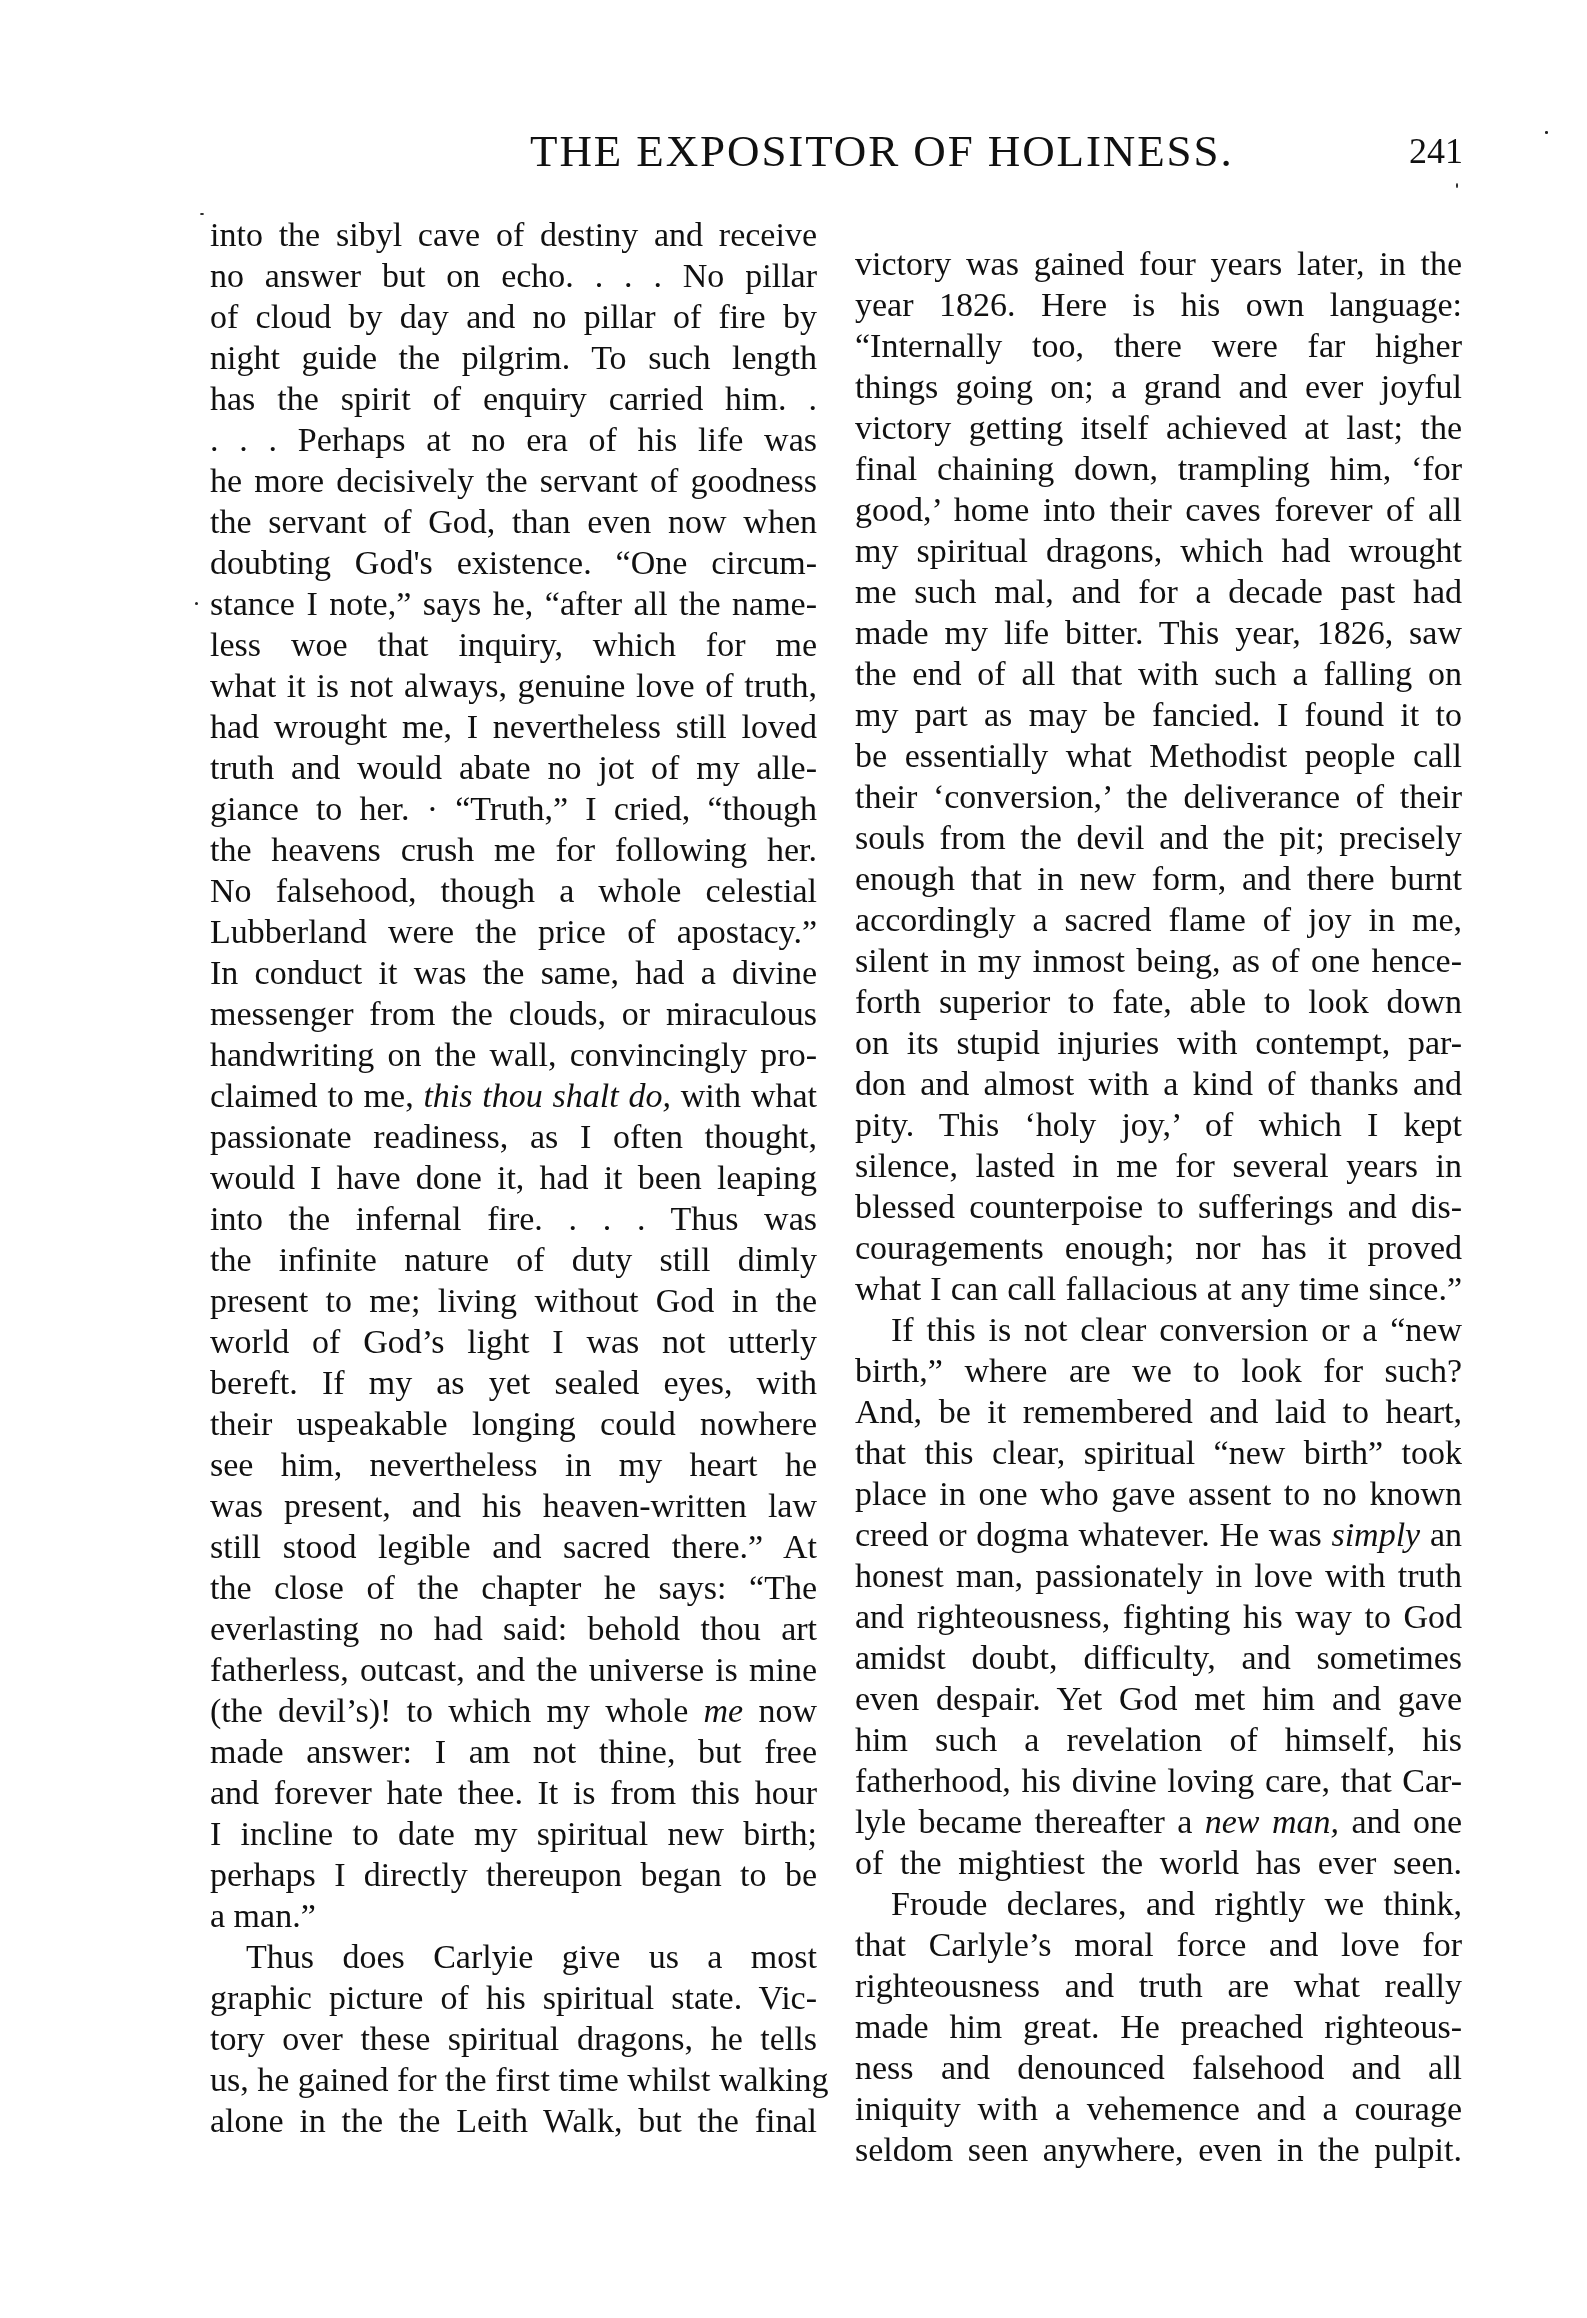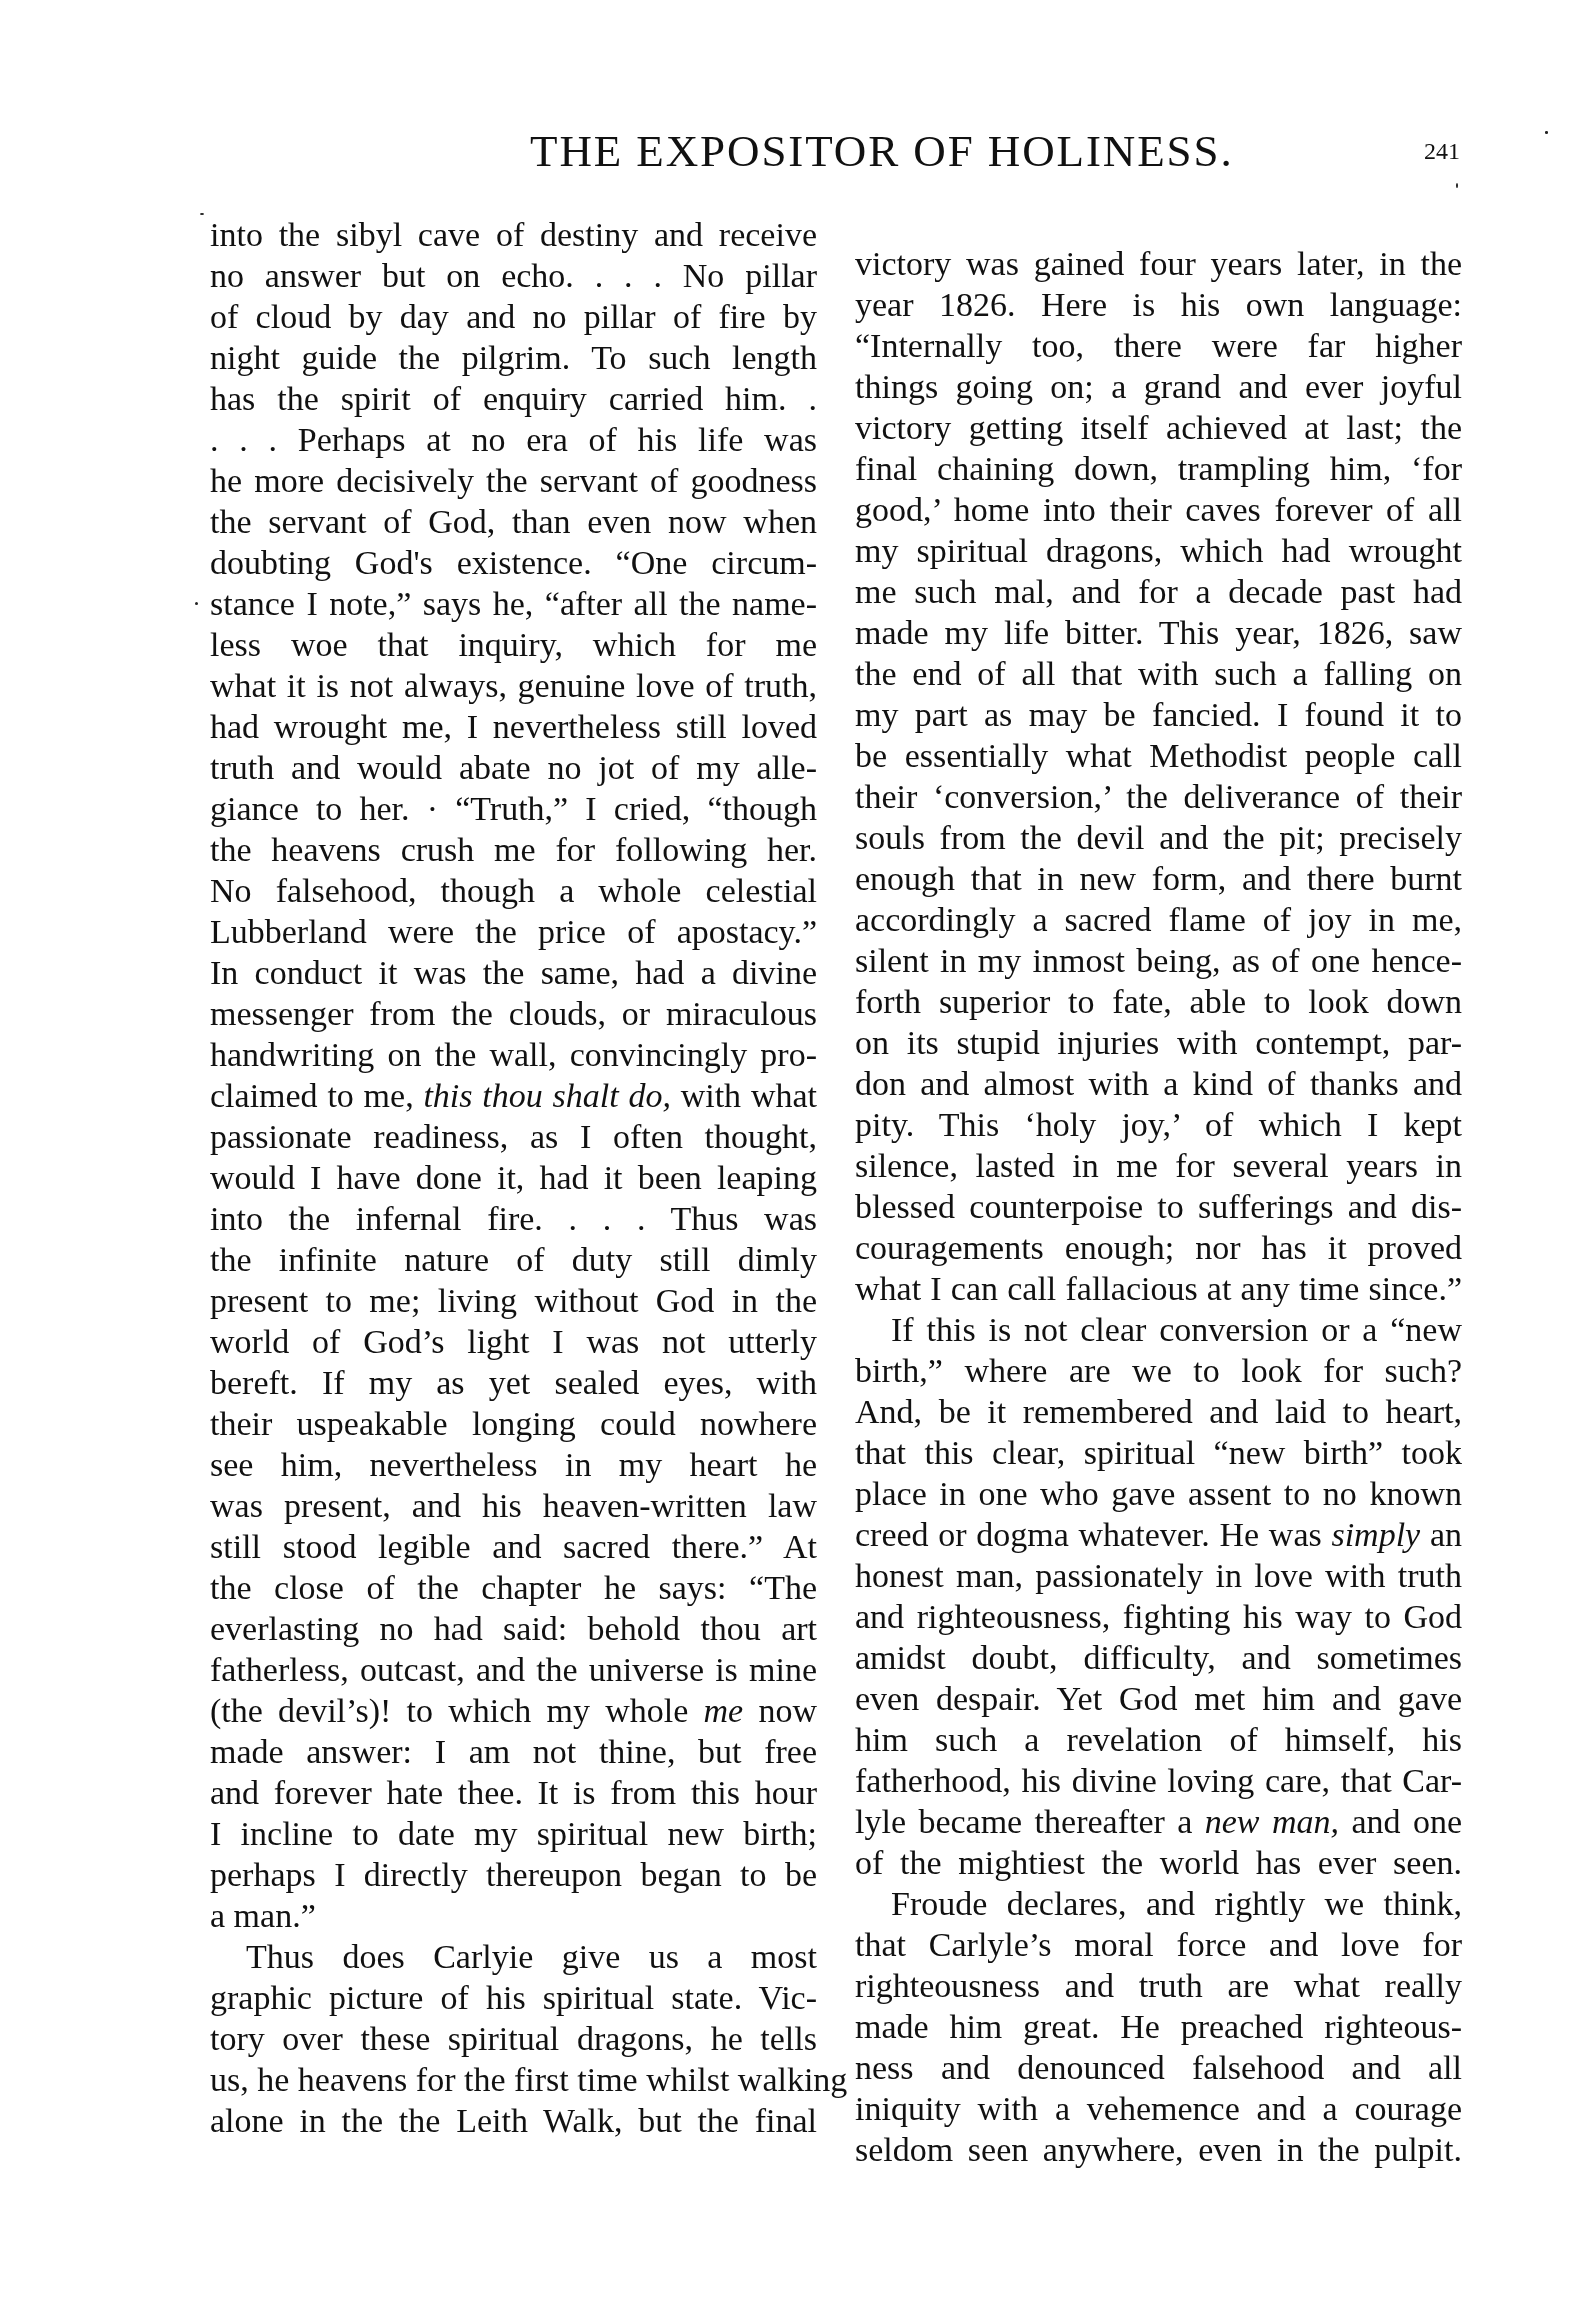--- a/index.html
+++ b/index.html
@@ -2,21 +2,21 @@
 <html style="font-size:10.3px"><head>
 <meta charset="utf-8">
 <style>
   html, body { margin: 0; padding: 0; background: #ffffff; }
   body { width: 1588px; height: 2319px; position: relative; overflow: hidden;
          font-family: "Liberation Serif", "DejaVu Serif", serif; color: #111111; }
   .header { position: absolute; left: 530px; top: 132px; width: 604px; height: 38px;
             font-size: 45px; letter-spacing: 1.9px; line-height: 38px; white-space: nowrap;
             text-align: center; }
   .pagenum { position: absolute; left: 1409px; top: 132px; width: 51px; height: 38px;
-             font-size: 24px; line-height: 38px; text-align: right; }
+             font-size: 36px; line-height: 38px; text-align: right; }
   .col { position: absolute; top: 214px; width: 607px; font-size: 34px; line-height: 41px; }
   .col.left { left: 210px; }
   .col.right { left: 855px; margin-top: 29px; }
   .line { display: block; height: 41px; white-space: nowrap; overflow: visible;
           text-align: justify; text-align-last: justify; }
   .line.last { text-align-last: left; }
   .line.indent { padding-left: 36px; }
   .line em { font-style: italic; }
   .speck { position: absolute; background: #222; border-radius: 50%; }
 </style>
@@ -65,21 +65,21 @@
     <div class="line">fatherless, outcast, and the universe is mine</div>
     <div class="line"><span>(the devil’s)! to which my whole </span><em>me</em><span> now</span></div>
     <div class="line">made answer: I am not thine, but free</div>
     <div class="line">and forever hate thee. It is from this hour</div>
     <div class="line">I incline to date my spiritual new birth;</div>
     <div class="line">perhaps I directly thereupon began to be</div>
     <div class="line last">a man.”</div>
     <div class="line indent">Thus does Carlyie give us a most</div>
     <div class="line">graphic picture of his spiritual state. Vic-</div>
     <div class="line">tory over these spiritual dragons, he tells</div>
-    <div class="line">us, he heavens for the first time whilst walking</div>
+    <div class="line">us, he gained for the first time whilst walking</div>
     <div class="line">alone in the the Leith Walk, but the final</div>
   </div>
 <div class="col right" id="col-right">
     <div class="line">victory was gained four years later, in the</div>
     <div class="line">year 1826. Here is his own language:</div>
     <div class="line">“Internally too, there were far higher</div>
     <div class="line">things going on; a grand and ever joyful</div>
     <div class="line">victory getting itself achieved at last; the</div>
     <div class="line">final chaining down, trampling him, ‘for</div>
     <div class="line">good,’ home into their caves forever of all</div>

